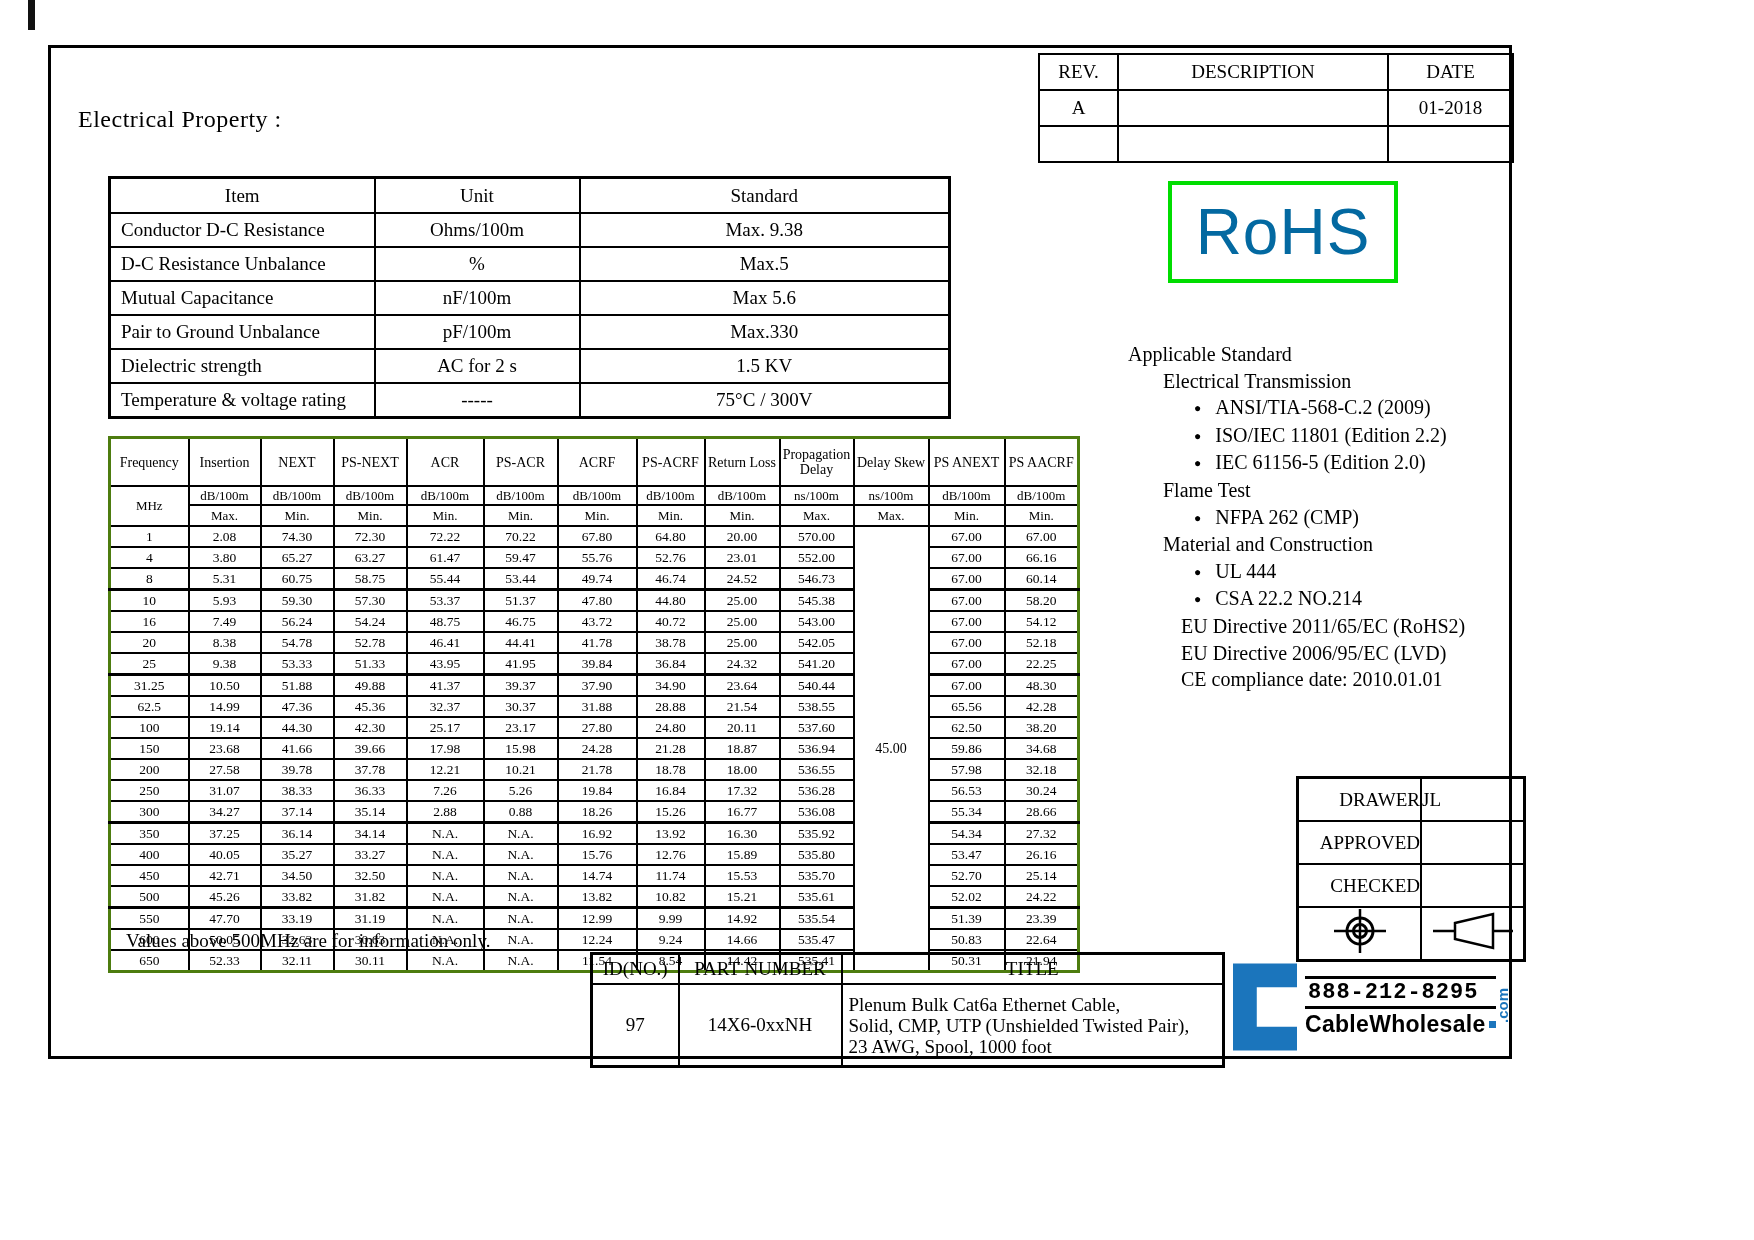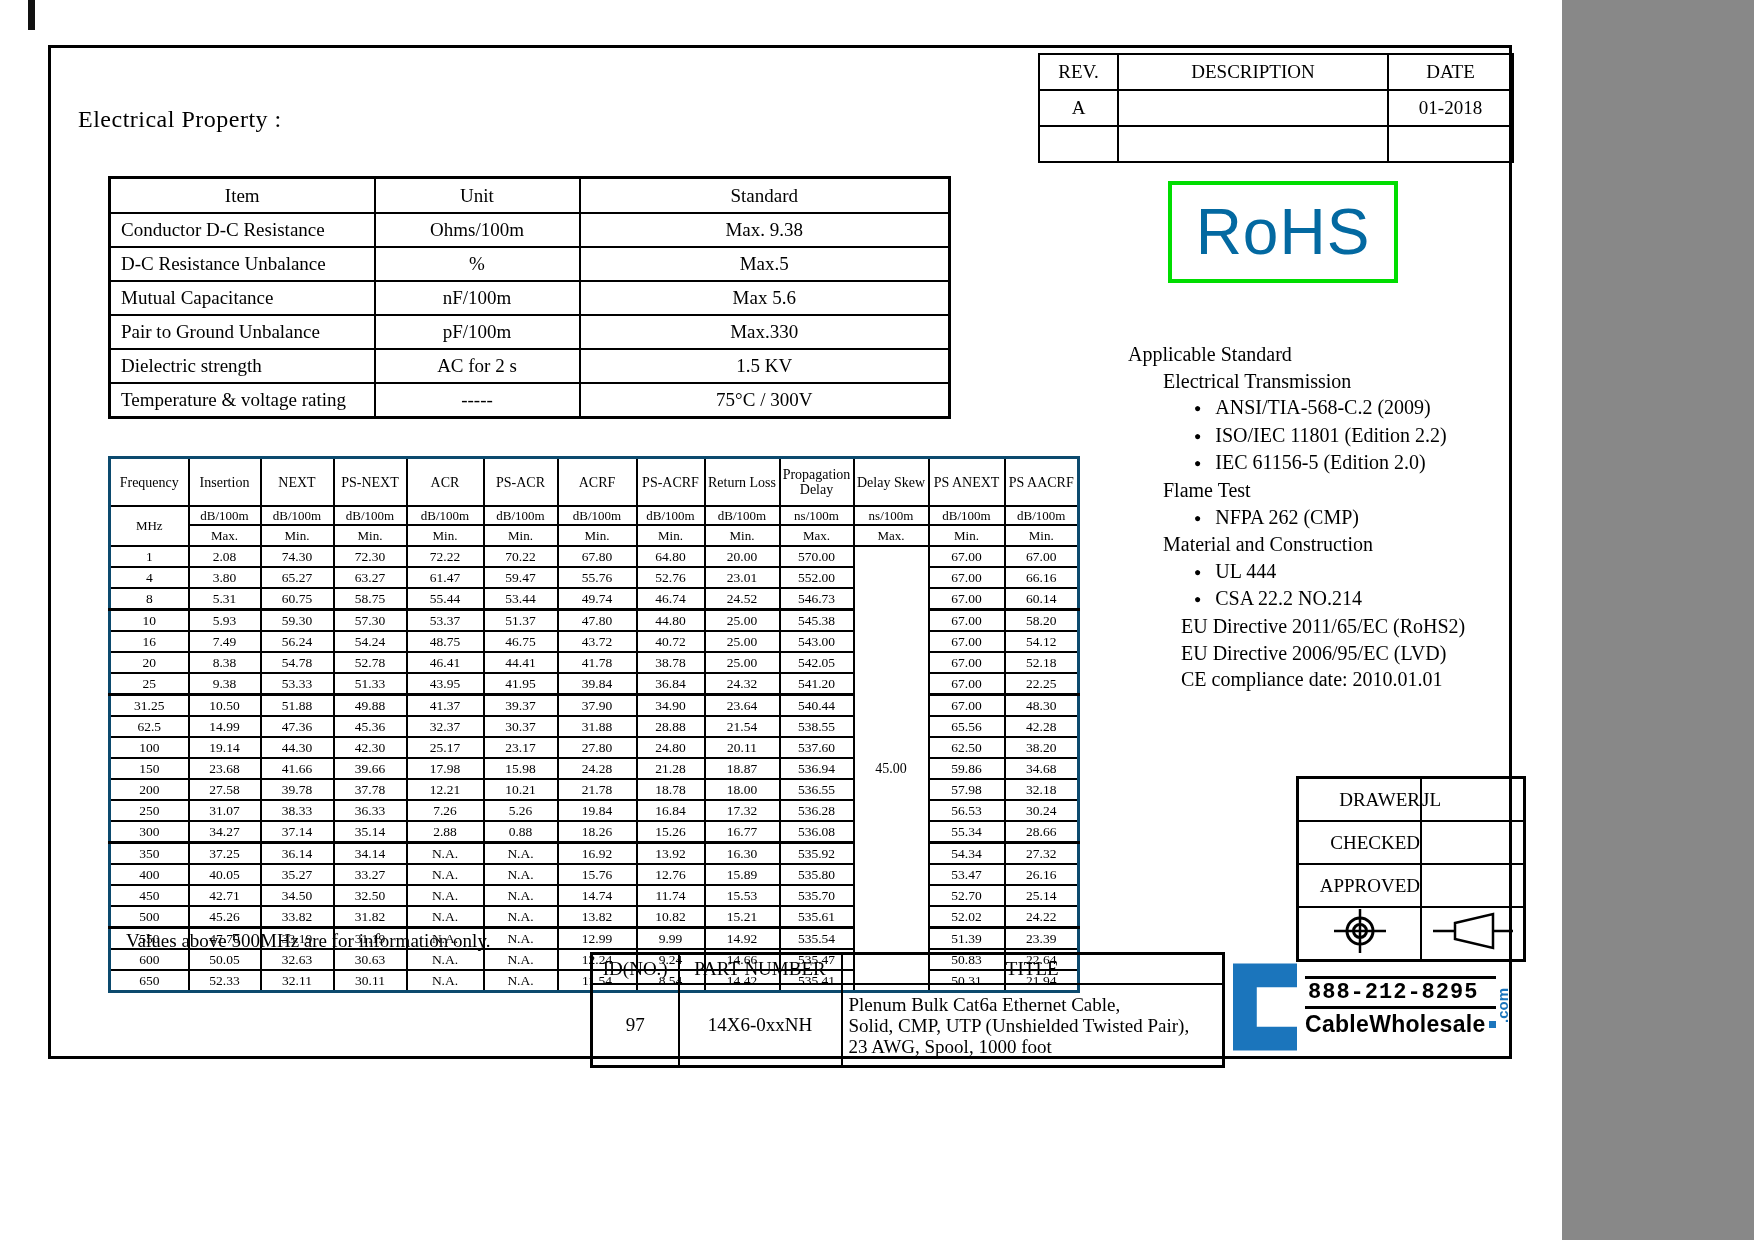--- a/index.html
+++ b/index.html
@@ -1,37 +1,37 @@
 <!DOCTYPE html>
 <html><head>
 <meta charset="utf-8">
 <style>
   html,body{margin:0;padding:0;background:#888;}
-  #page{position:relative;width:1562px;height:1240px;background:#fff;
+  #page{position:relative;width:1754px;height:1240px;background:#fff;
         font-family:"Liberation Serif","DejaVu Serif",serif;color:#000;overflow:hidden;}
   .artifact{position:absolute;left:28px;top:0;width:7px;height:30px;background:#111;}
   .outer-border{position:absolute;left:48px;top:45px;width:1458px;height:1008px;border:3px solid #000;}
 
   
   .rev-table{position:absolute;left:1038px;top:53px;border-collapse:collapse;table-layout:fixed;}
   .rev-table th,.rev-table td{border:2px solid #000;text-align:center;font-weight:normal;font-size:19px;height:34px;padding:0;}
   .rev-table .c-rev{width:79px}.rev-table .c-desc{width:270px}.rev-table .c-date{width:125px}
 
   .heading{position:absolute;left:78px;top:106px;font-size:24px;letter-spacing:.5px;}
 
   
   .elec-table{position:absolute;left:108px;top:176px;border-collapse:collapse;table-layout:fixed;border:3px solid #000;}
   .elec-table th,.elec-table td{border:2px solid #000;font-size:19px;font-weight:normal;height:32px;padding:0 6px;}
   .elec-table th{height:33px;text-align:center;}
   .elec-table .c-item{width:265px}.elec-table .c-unit{width:205px}.elec-table .c-std{width:370px}
   .elec-table td.item-cell{text-align:left;padding-left:10px;}
   .elec-table td.center-cell{text-align:center;}
 
   
-  .freq-table{position:absolute;left:108px;top:456px;border-collapse:collapse;table-layout:fixed;border:3px solid #0c4a6e;}
+  .freq-table{position:absolute;left:108px;top:436px;border-collapse:collapse;table-layout:fixed;border:3px solid #4d7c0f;}
   .freq-table th,.freq-table td{border:2px solid #000;padding:0;text-align:center;font-weight:normal;}
   .freq-table thead tr.r1 th{height:46px;font-size:14px;line-height:15px;}
   .freq-table thead tr.r2 th{height:17px;font-size:13px;}
   .freq-table thead tr.r3 th{height:19px;font-size:13px;}
   .freq-table thead th.mhz{font-size:14px;}
   .freq-table tbody td{height:19px;font-size:13.5px;white-space:nowrap;}
   .freq-table tbody tr.thick td{border-top-width:3px;}
   .freq-table tbody td.ds{font-size:14px;}
 
   .note{position:absolute;left:126px;top:930px;font-size:19px;}
@@ -538,25 +538,25 @@
       <div class="s-line">CE compliance date: 2010.01.01</div>
     </div>
 
   <table class="approval-table">
     <tbody>
         <tr>
           <td class="a-label">DRAWER</td>
           <td class="a-value">JL</td>
         </tr>
         <tr>
+          <td class="a-label">APPROVED</td>
+          <td class="a-value"></td>
+        </tr>
+        <tr>
           <td class="a-label">CHECKED</td>
-          <td class="a-value"></td>
-        </tr>
-        <tr>
-          <td class="a-label">APPROVED</td>
           <td class="a-value"></td>
         </tr>
       </tbody>
     <tbody>
       <tr class="symbols-row">
         <td class="a-label" style="text-align:center;padding-left:0">
           <svg width="56" height="46" viewBox="0 0 56 46">
             <line x1="2" y1="23" x2="54" y2="23" stroke="#000" stroke-width="2.5"></line>
             <line x1="28" y1="1" x2="28" y2="45" stroke="#000" stroke-width="2.5"></line>
             <circle cx="28" cy="23" r="13" fill="none" stroke="#000" stroke-width="3"></circle>

